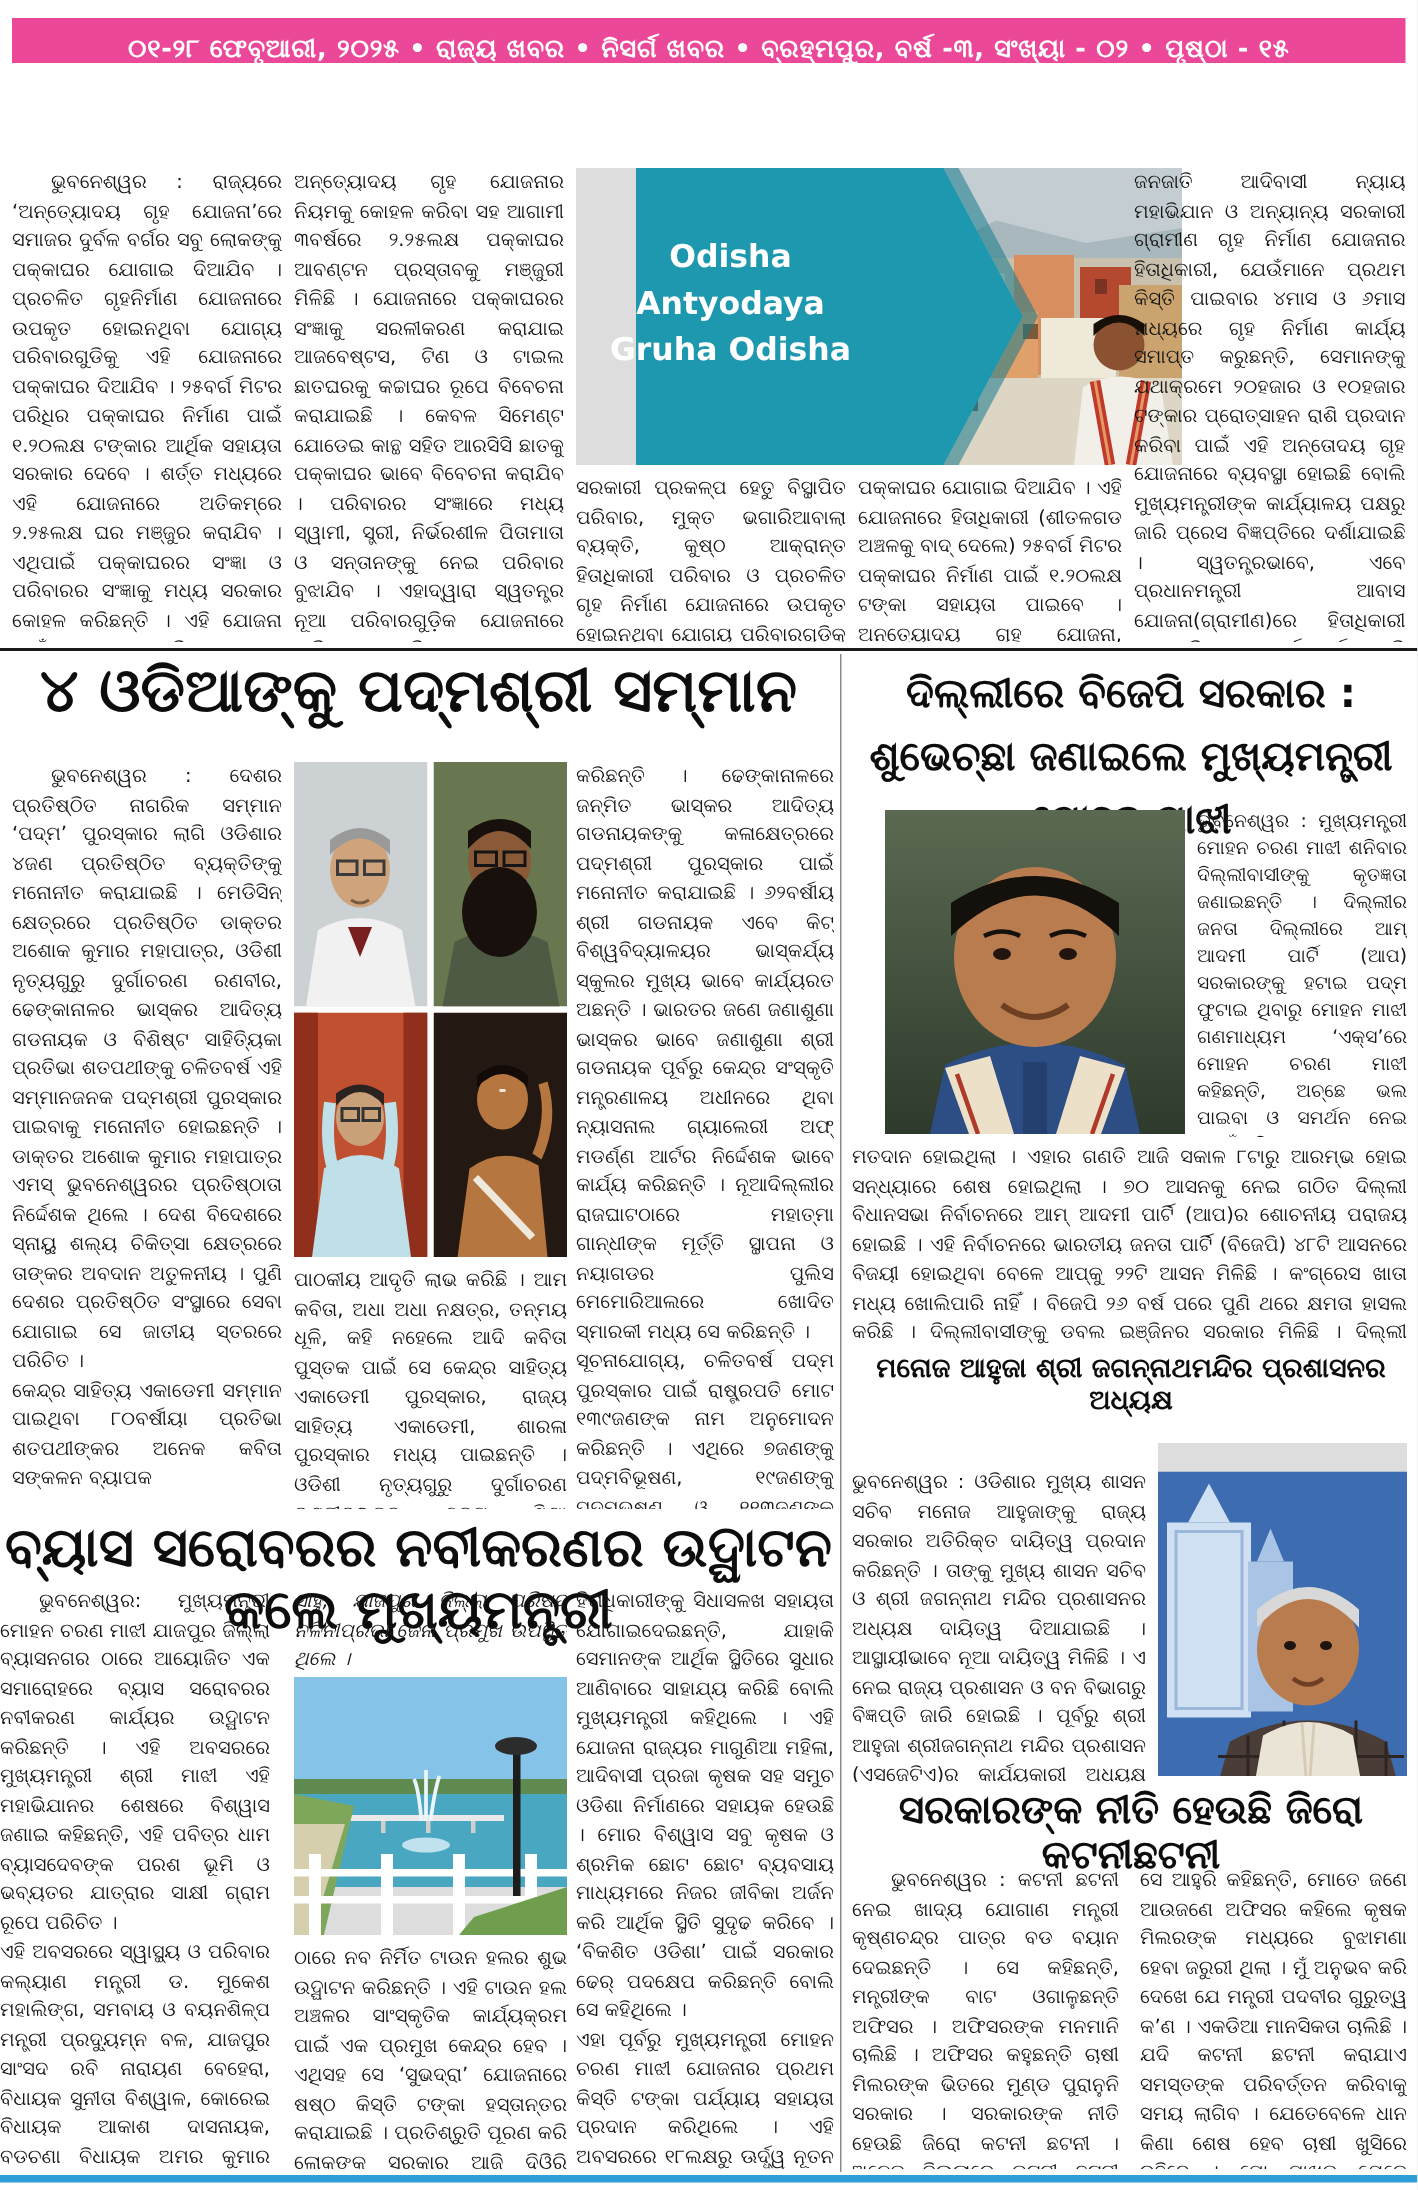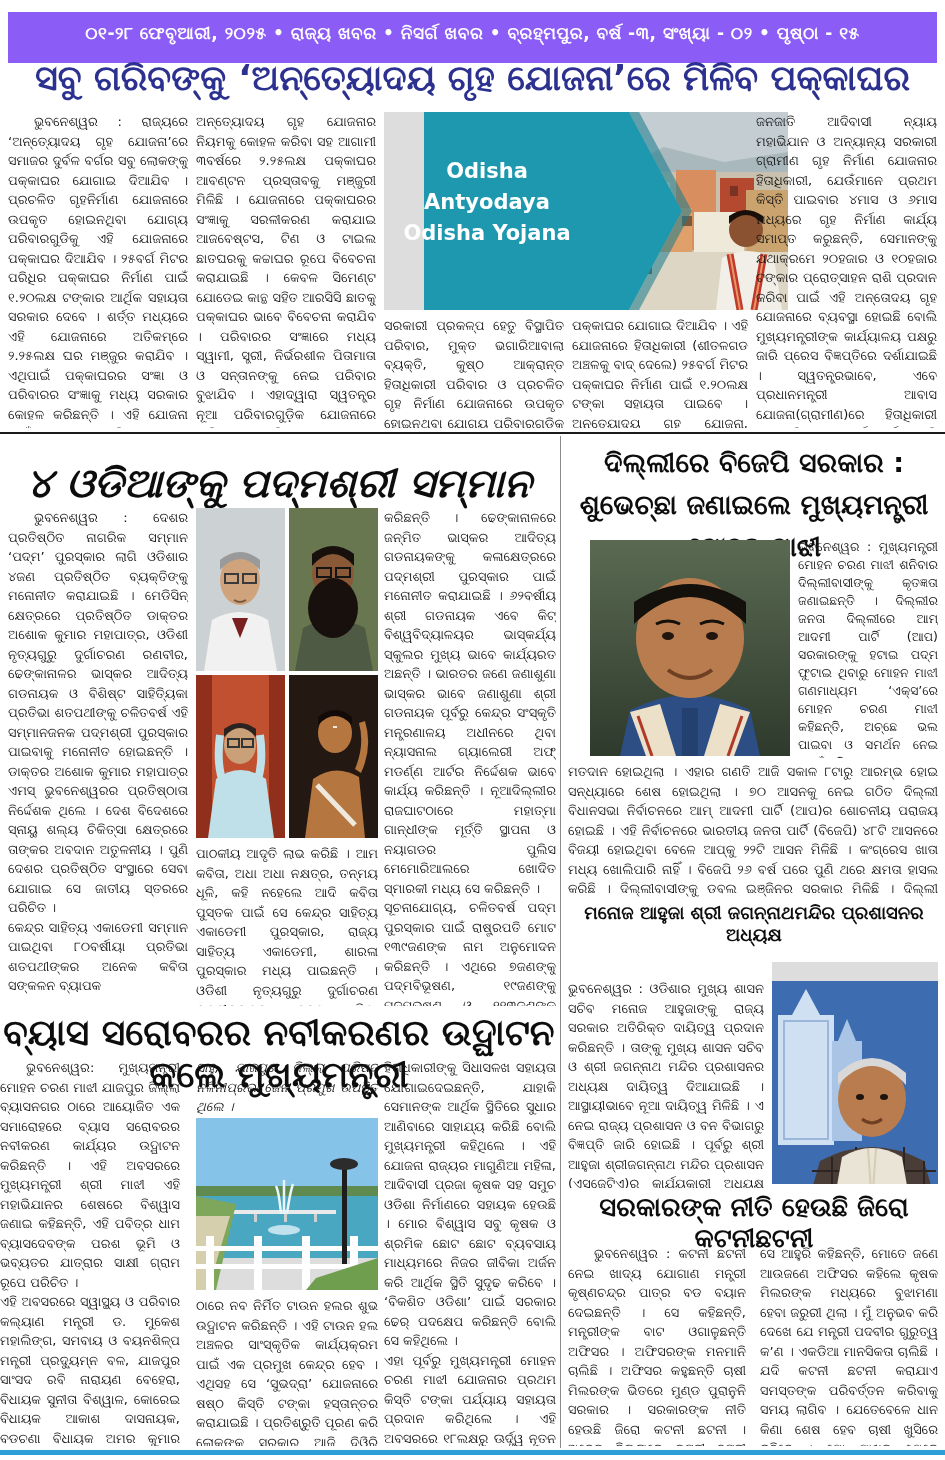--- a/index.html
+++ b/index.html
@@ -1,19 +1,19 @@
 <!DOCTYPE html>
 <html lang="or"><head>
 <meta charset="utf-8">
 <style>
   html,body{margin:0;padding:0;background:#e9e9e9;}
   .page{position:relative;width:945px;height:1460px;background:#ffffff;margin:0 auto;
         font-family:"DejaVu Sans",sans-serif;color:#111;overflow:hidden;}
   .abs{position:absolute;}
-  .masthead{left:8px;top:12px;width:929px;height:51px;background:#8b5cf6;color:#fff;
+  .masthead{left:8px;top:12px;width:929px;height:30px;background:#ec4899;color:#fff;
             font-weight:bold;font-size:17px;line-height:42px;text-align:center;letter-spacing:.5px;
             white-space:nowrap;overflow:hidden;}
   .lead-headline{left:0;top:57px;width:945px;text-align:center;font-size:35px;font-weight:800;
                  color:#2c3190;line-height:1.25;}
   .body-text{font-size:13px;line-height:19.5px;text-align:justify;color:#151515;overflow:hidden;
              white-space:pre-line;}
   .small-text{font-size:12.5px;line-height:18px;}
   .indent{text-indent:26px;}
   .rule-h{background:#1a1a1a;height:2px;}
   .rule-v{background:#8a8a8a;width:1px;}
@@ -26,21 +26,20 @@
   .bottom-rule{background:#2d9fd6;height:5px;}
   .float-photo{float:right;margin:2px 0 4px 8px;}
 </style>
 </head>
 <body>
 
 <div class="page">
 
   <div class="abs masthead">୦୧-୨୮ ଫେବୃଆରୀ,  ୨୦୨୫ •   ରାଜ୍ୟ ଖବର • ନିସର୍ଗ ଖବର  • ବ୍ରହ୍ମପୁର, ବର୍ଷ -୩, ସଂଖ୍ୟା - ୦୨   •  ପୃଷ୍ଠା - ୧୫</div>
 
-  <div class="abs lead-headline">ସବୁ ଗରିବଙ୍କୁ ‘ଅନ୍ତ୍ୟୋଦୟ ଗୃହ ଯୋଜନା’ରେ ମିଳିବ ପକ୍କାଘର</div>
 
   <div class="abs body-text indent" style="left:8px;top:112px;width:180px;height:316px;">ଭୁବନେଶ୍ୱର : ରାଜ୍ୟରେ ‘ଅନ୍ତ୍ୟୋଦୟ ଗୃହ ଯୋଜନା’ରେ ସମାଜର ଦୁର୍ବଳ ବର୍ଗର ସବୁ ଲୋକଙ୍କୁ ପକ୍କାଘର ଯୋଗାଇ ଦିଆଯିବ । ପ୍ରଚଳିତ ଗୃହନିର୍ମାଣ ଯୋଜନାରେ ଉପକୃତ ହୋଇନଥିବା ଯୋଗ୍ୟ ପରିବାରଗୁଡିକୁ ଏହି ଯୋଜନାରେ ପକ୍କାଘର ଦିଆଯିବ । ୨୫ବର୍ଗ ମିଟର ପରିଧିର ପକ୍କାଘର ନିର୍ମାଣ ପାଇଁ ୧.୨୦ଲକ୍ଷ ଟଙ୍କାର ଆର୍ଥିକ ସହାୟତା ସରକାର ଦେବେ । ଶର୍ତ୍ତ ମଧ୍ୟରେ ଏହି ଯୋଜନାରେ ଅତିକମ୍‌ରେ ୨.୨୫ଲକ୍ଷ ଘର ମଞ୍ଜୁର କରାଯିବ । ଏଥିପାଇଁ ପକ୍କାଘରର ସଂଜ୍ଞା ଓ ପରିବାରର ସଂଜ୍ଞାକୁ ମଧ୍ୟ ସରକାର କୋହଳ କରିଛନ୍ତି । ଏହି ଯୋଜନା ପାଇଁ ୯୫୫୦କୋଟି ଟଙ୍କା ବ୍ୟୟବରାଦ କରାଯାଇଛି । ମୁଖ୍ୟମନ୍ତ୍ରୀ ମୋହନ ଚରଣ ମାଝୀଙ୍କ ଅଧ୍ୟକ୍ଷତାରେ ଅନୁଷ୍ଠିତ ରାଜ୍ୟ କ୍ୟାବିନେଟ୍ ବୈଠକରେ</div>
   <div class="abs body-text" style="left:196px;top:112px;width:180px;height:316px;">ଅନ୍ତ୍ୟୋଦୟ ଗୃହ ଯୋଜନାର ନିୟମକୁ କୋହଳ କରିବା ସହ ଆଗାମୀ ୩ବର୍ଷରେ ୨.୨୫ଲକ୍ଷ ପକ୍କାଘର ଆବଣ୍ଟନ ପ୍ରସ୍ତାବକୁ ମଞ୍ଜୁରୀ ମିଳିଛି । ଯୋଜନାରେ ପକ୍କାଘରର ସଂଜ୍ଞାକୁ ସରଳୀକରଣ କରାଯାଇ ଆଜବେଷ୍ଟସ, ଟିଣ ଓ ଟାଇଲ ଛାତଘରକୁ କଚ୍ଚାଘର ରୂପେ ବିବେଚନା କରାଯାଇଛି । କେବଳ ସିମେଣ୍ଟ ଯୋଡେଇ କାନ୍ଥ ସହିତ ଆରସିସି ଛାତକୁ ପକ୍କାଘର ଭାବେ ବିବେଚନା କରାଯିବ । ପରିବାରର ସଂଜ୍ଞାରେ ମଧ୍ୟ ସ୍ୱାମୀ, ସ୍ତ୍ରୀ, ନିର୍ଭରଶୀଳ ପିତାମାତା ଓ ସନ୍ତାନଙ୍କୁ ନେଇ ପରିବାର ବୁଝାଯିବ । ଏହାଦ୍ୱାରା ସ୍ୱତନ୍ତ୍ର ନୂଆ ପରିବାରଗୁଡ଼ିକ ଯୋଜନାରେ ସାମିଲ ହୋଇପାରିବେ ।
 ପ୍ରାକୃତିକ ଅବା ମନୁଷ୍ୟକୃତ ବିପର୍ଯ୍ୟୟରେ କ୍ଷତିଗ୍ରସ୍ତ ପରିବାର, ଭିନ୍ନକ୍ଷମ</div>
 
   <div class="abs photo" style="left:384px;top:112px;width:364px;height:198px;padding-left:40px;">
     <svg width="364" height="198" viewBox="0 0 364 198">
       <rect x="0" y="0" width="364" height="90" fill="#c4ced2"></rect>
       <path d="M200,55 L240,35 L300,50 L364,40 L364,90 L200,90 Z" fill="#a9b8bd"></path>
       <rect x="150" y="60" width="214" height="138" fill="#c9c0ae"></rect>
@@ -60,33 +59,33 @@
       <polygon points="205,0 258,99 205,198 215,198 268,99 215,0" fill="#157a8c" opacity="0.55"></polygon>
       <circle cx="322" cy="118" r="17" fill="#8a5230"></circle>
       <path d="M305,112 Q322,94 339,112 L339,104 Q322,92 305,104 Z" fill="#181008"></path>
       <path d="M292,198 L298,146 Q322,132 350,146 L358,198 Z" fill="#f2efe8"></path>
       <path d="M306,142 L316,198 M340,142 L330,198" stroke="#c0392b" stroke-width="7" fill="none"></path>
       <path d="M306,142 L316,198 M340,142 L330,198" stroke="#e59866" stroke-width="2" fill="none"></path>
     </svg>
     <div class="banner-overlay">
       <span style="display:block">Odisha</span>
       <span style="display:block">Antyodaya</span>
-      <span style="display:block">Odisha Yojana</span>
+      <span style="display:block">Gruha Odisha</span>
     </div>
   </div>
 
   <div class="abs body-text" style="left:384px;top:316px;width:180px;height:112px;">ସରକାରୀ ପ୍ରକଳ୍ପ ହେତୁ ବିସ୍ଥାପିତ ପରିବାର, ମୁକ୍ତ ଭଗାରିଆବାଲା ବ୍ୟକ୍ତି, କୁଷ୍ଠ ଆକ୍ରାନ୍ତ ହିତାଧିକାରୀ ପରିବାର ଓ ପ୍ରଚଳିତ ଗୃହ ନିର୍ମାଣ ଯୋଜନାରେ ଉପକୃତ ହୋଇନଥିବା ଯୋଗ୍ୟ ପରିବାରଗୁଡିକୁ ଏହି ଅନ୍ତ୍ୟୋଦୟ ଗୃହ ଯୋଜନା</div>
   <div class="abs body-text" style="left:572px;top:316px;width:176px;height:112px;">ପକ୍କାଘର ଯୋଗାଇ ଦିଆଯିବ । ଏହି ଯୋଜନାରେ ହିତାଧିକାରୀ (ଶୀତଳଗଡ ଅଞ୍ଚଳକୁ ବାଦ୍ ଦେଲେ) ୨୫ବର୍ଗ ମିଟର ପକ୍କାଘର ନିର୍ମାଣ ପାଇଁ ୧.୨୦ଲକ୍ଷ ଟଙ୍କା ସହାୟତା ପାଇବେ । ଅନ୍ତ୍ୟୋଦୟ ଗୃହ ଯୋଜନା, ପ୍ରଧାନମନ୍ତ୍ରୀ ଆବାସ ଯୋଜନା(ଗ୍ରାମୀଣ),</div>
   <div class="abs body-text" style="left:756px;top:112px;width:181px;height:316px;">ଜନଜାତି ଆଦିବାସୀ ନ୍ୟାୟ ମହାଭିଯାନ ଓ ଅନ୍ୟାନ୍ୟ ସରକାରୀ ଗ୍ରାମୀଣ ଗୃହ ନିର୍ମାଣ ଯୋଜନାର ହିତାଧିକାରୀ, ଯେଉଁମାନେ ପ୍ରଥମ କିସ୍ତି ପାଇବାର ୪ମାସ ଓ ୬ମାସ ମଧ୍ୟରେ ଗୃହ ନିର୍ମାଣ କାର୍ଯ୍ୟ ସମାପ୍ତ କରୁଛନ୍ତି, ସେମାନଙ୍କୁ ଯଥାକ୍ରମେ ୨୦ହଜାର ଓ ୧୦ହଜାର ଟଙ୍କାର ପ୍ରୋତ୍ସାହନ ରାଶି ପ୍ରଦାନ କରିବା ପାଇଁ ଏହି ଅନ୍ତୋଦୟ ଗୃହ ଯୋଜନାରେ ବ୍ୟବସ୍ଥା ହୋଇଛି ବୋଲି ମୁଖ୍ୟମନ୍ତ୍ରୀଙ୍କ କାର୍ଯ୍ୟାଳୟ ପକ୍ଷରୁ ଜାରି ପ୍ରେସ ବିଜ୍ଞପ୍ତିରେ ଦର୍ଶାଯାଇଛି । ସ୍ୱତନ୍ତ୍ରଭାବେ, ଏବେ ପ୍ରଧାନମନ୍ତ୍ରୀ ଆବାସ ଯୋଜନା(ଗ୍ରାମୀଣ)ରେ ହିତାଧିକାରୀ ଚୟନ ନିମନ୍ତେ ସର୍ବେ କାର୍ଯ୍ୟ ଜାରି ରହିଛି । ଏହି ଯୋଜନାରେ ୧୫ଲକ୍ଷ ଘର ବଣ୍ଟନ କରିବାକୁ ଲକ୍ଷ୍ୟଧାର୍ଯ୍ୟ କରିଛନ୍ତି ।</div>
 
   <div class="abs rule-h" style="left:0;top:432px;width:945px;"></div>
 
   <div class="abs rule-v" style="left:560px;top:436px;height:1012px;"></div>
 
-  <div class="abs sec-headline" style="left:0;top:460px;width:558px;font-size:40px;font-style:italic;">୪ ଓଡିଆଙ୍କୁ ପଦ୍ମଶ୍ରୀ ସମ୍ମାନ</div>
+  <div class="abs sec-headline" style="left:0;top:438px;width:558px;font-size:40px;">୪ ଓଡିଆଙ୍କୁ ପଦ୍ମଶ୍ରୀ ସମ୍ମାନ</div>
 
   <div class="abs body-text indent" style="left:8px;top:508px;width:180px;height:498px;">ଭୁବନେଶ୍ୱର : ଦେଶର ପ୍ରତିଷ୍ଠିତ ନାଗରିକ ସମ୍ମାନ ‘ପଦ୍ମ’ ପୁରସ୍କାର ଲାଗି ଓଡିଶାର ୪ଜଣ ପ୍ରତିଷ୍ଠିତ ବ୍ୟକ୍ତିଙ୍କୁ ମନୋନୀତ କରାଯାଇଛି । ମେଡିସିନ୍ କ୍ଷେତ୍ରରେ ପ୍ରତିଷ୍ଠିତ ଡାକ୍ତର ଅଶୋକ କୁମାର ମହାପାତ୍ର, ଓଡିଶୀ ନୃତ୍ୟଗୁରୁ ଦୁର୍ଗାଚରଣ ରଣବୀର, ଢେଙ୍କାନାଳର ଭାସ୍କର ଆଦିତ୍ୟ ଗଡନାୟକ ଓ ବିଶିଷ୍ଟ ସାହିତ୍ୟିକା ପ୍ରତିଭା ଶତପଥୀଙ୍କୁ ଚଳିତବର୍ଷ ଏହି ସମ୍ମାନଜନକ ପଦ୍ମଶ୍ରୀ ପୁରସ୍କାର ପାଇବାକୁ ମନୋନୀତ ହୋଇଛନ୍ତି । ଡାକ୍ତର ଅଶୋକ କୁମାର ମହାପାତ୍ର ଏମସ୍ ଭୁବନେଶ୍ୱରର ପ୍ରତିଷ୍ଠାତା ନିର୍ଦ୍ଦେଶକ ଥିଲେ । ଦେଶ ବିଦେଶରେ ସ୍ନାୟୁ ଶଲ୍ୟ ଚିକିତ୍ସା କ୍ଷେତ୍ରରେ ତାଙ୍କର ଅବଦାନ ଅତୁଳନୀୟ । ପୁଣି ଦେଶର ପ୍ରତିଷ୍ଠିତ ସଂସ୍ଥାରେ ସେବା ଯୋଗାଇ ସେ ଜାତୀୟ ସ୍ତରରେ ପରିଚିତ ।
 କେନ୍ଦ୍ର ସାହିତ୍ୟ ଏକାଡେମୀ ସମ୍ମାନ ପାଇଥିବା ୮୦ବର୍ଷୀୟା ପ୍ରତିଭା ଶତପଥୀଙ୍କର ଅନେକ କବିତା ସଙ୍କଳନ ବ୍ୟାପକ</div>
 
   <div class="abs grid2x2 photo" style="left:196px;top:508px;width:182px;height:330px;background:#fff;">
     <div>
       <svg width="89" height="163" viewBox="0 0 89 163">
         <rect width="89" height="163" fill="#ccd2d4"></rect>
         <path d="M8,163 L16,112 Q44,96 72,112 L81,163 Z" fill="#f1f1f1"></path>
         <path d="M36,110 L44,130 L52,110 Z" fill="#7a1f1f"></path>

